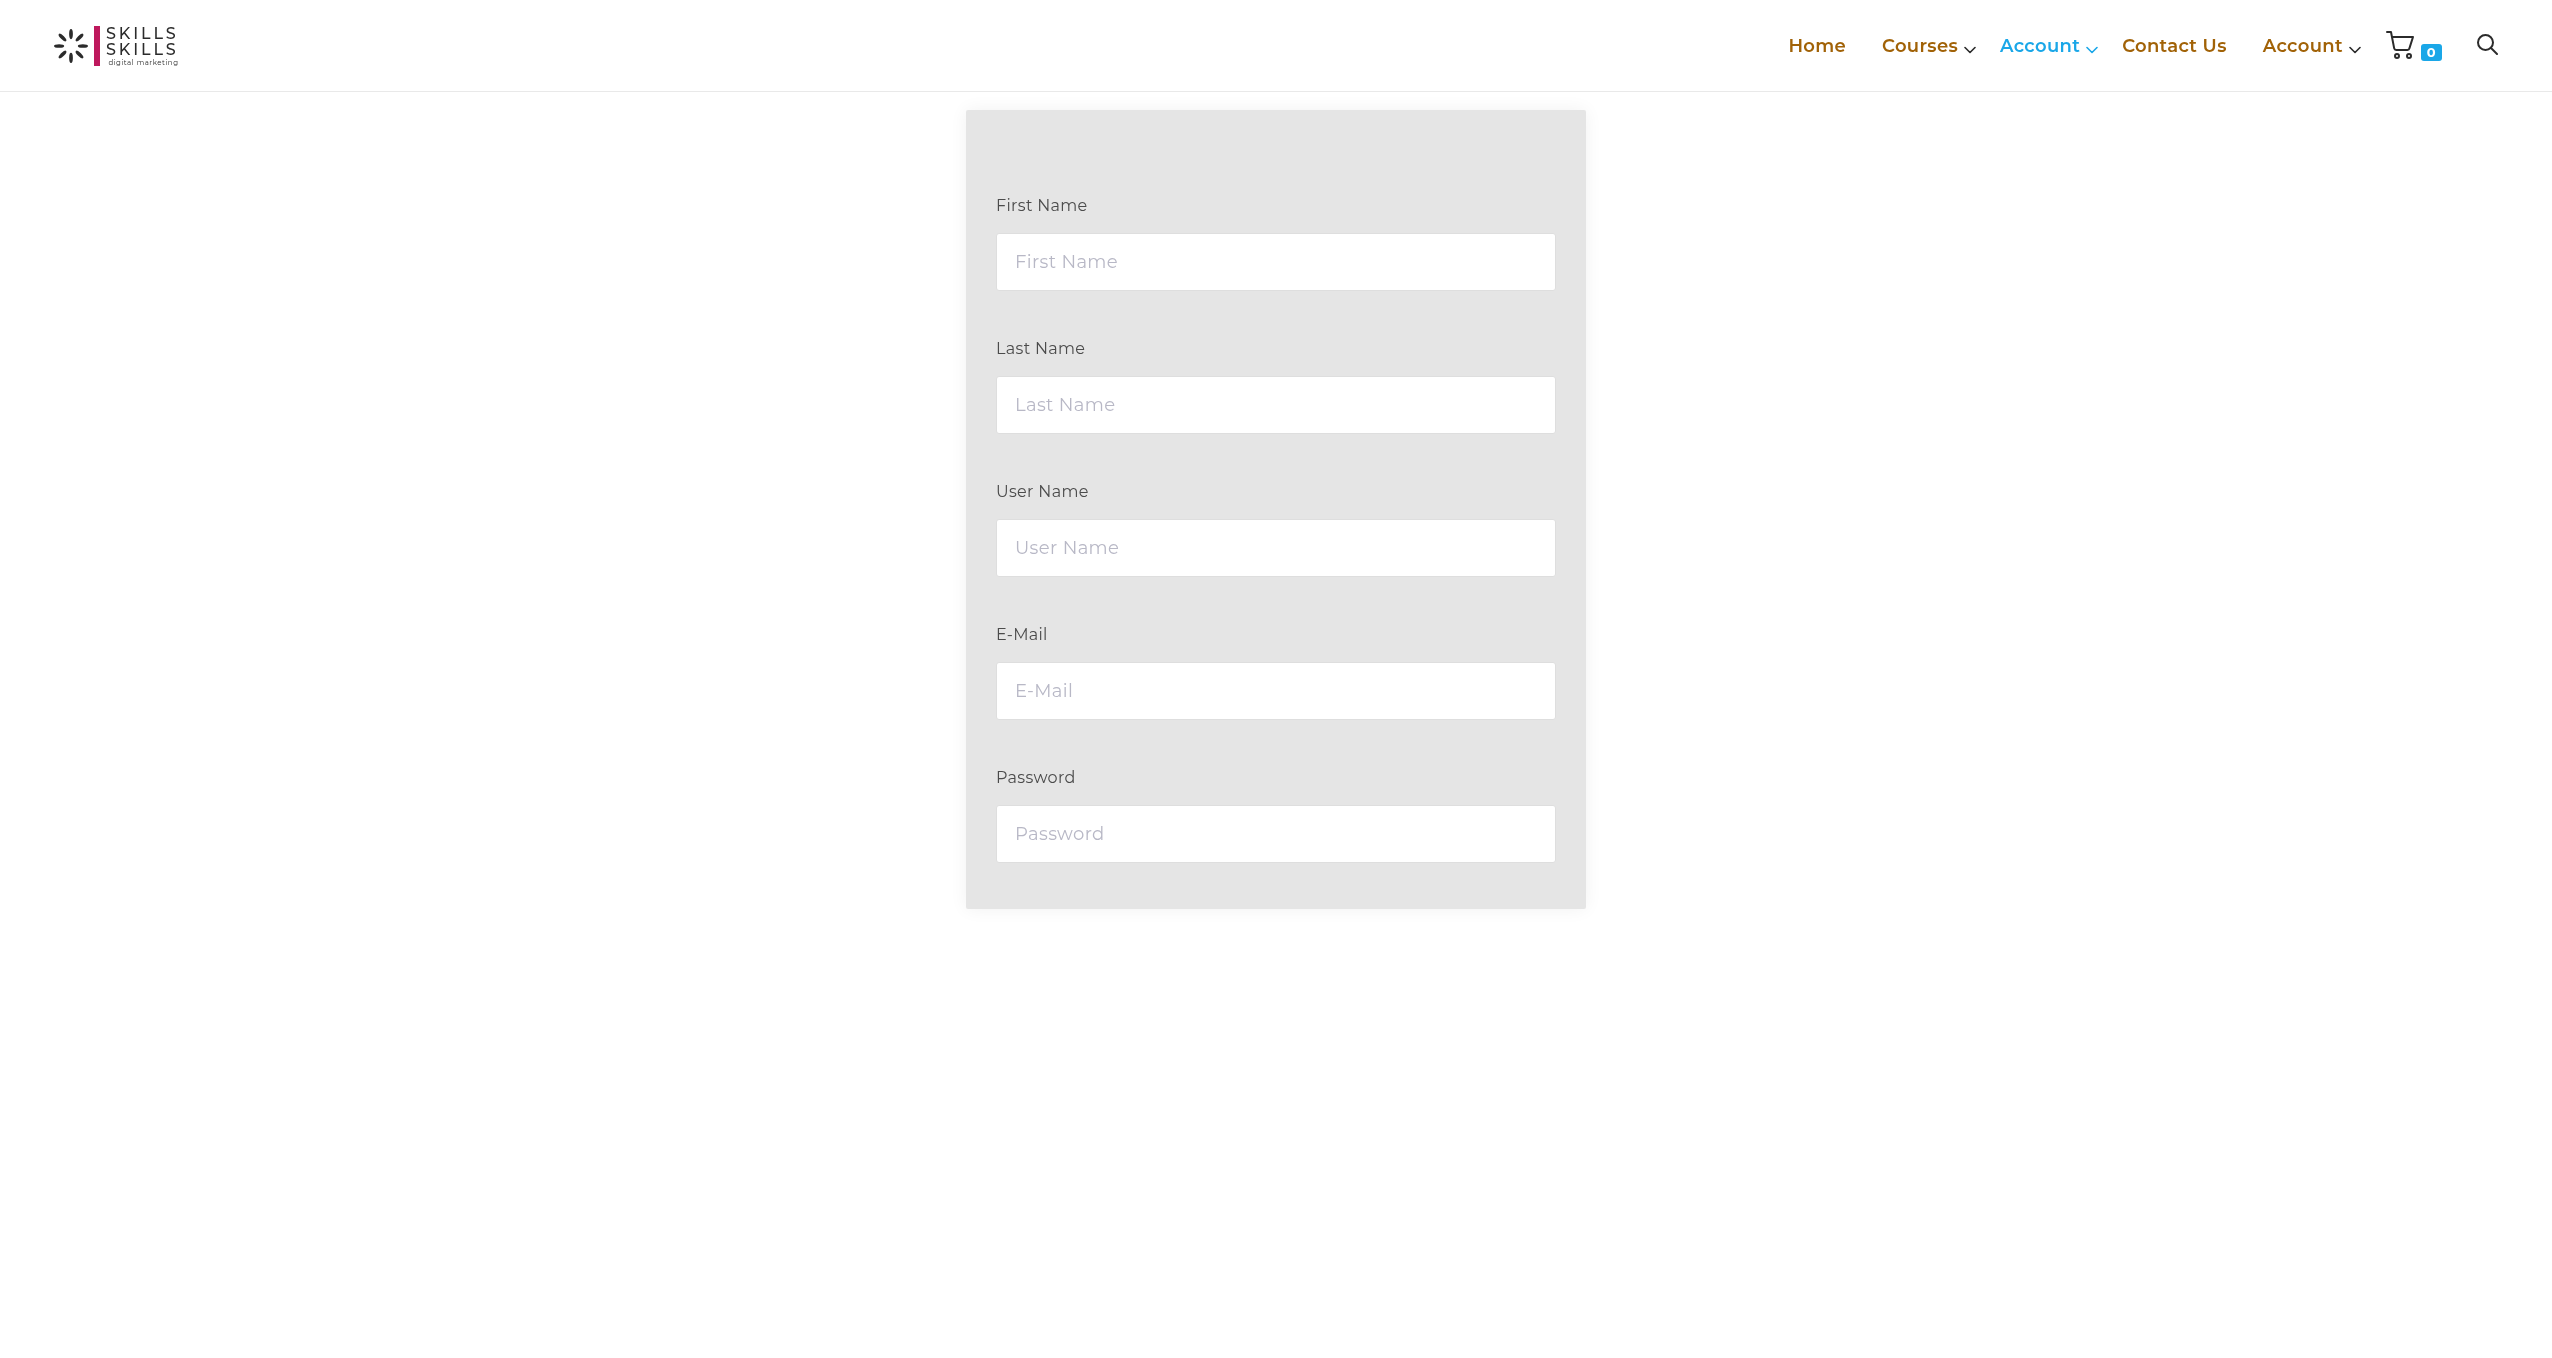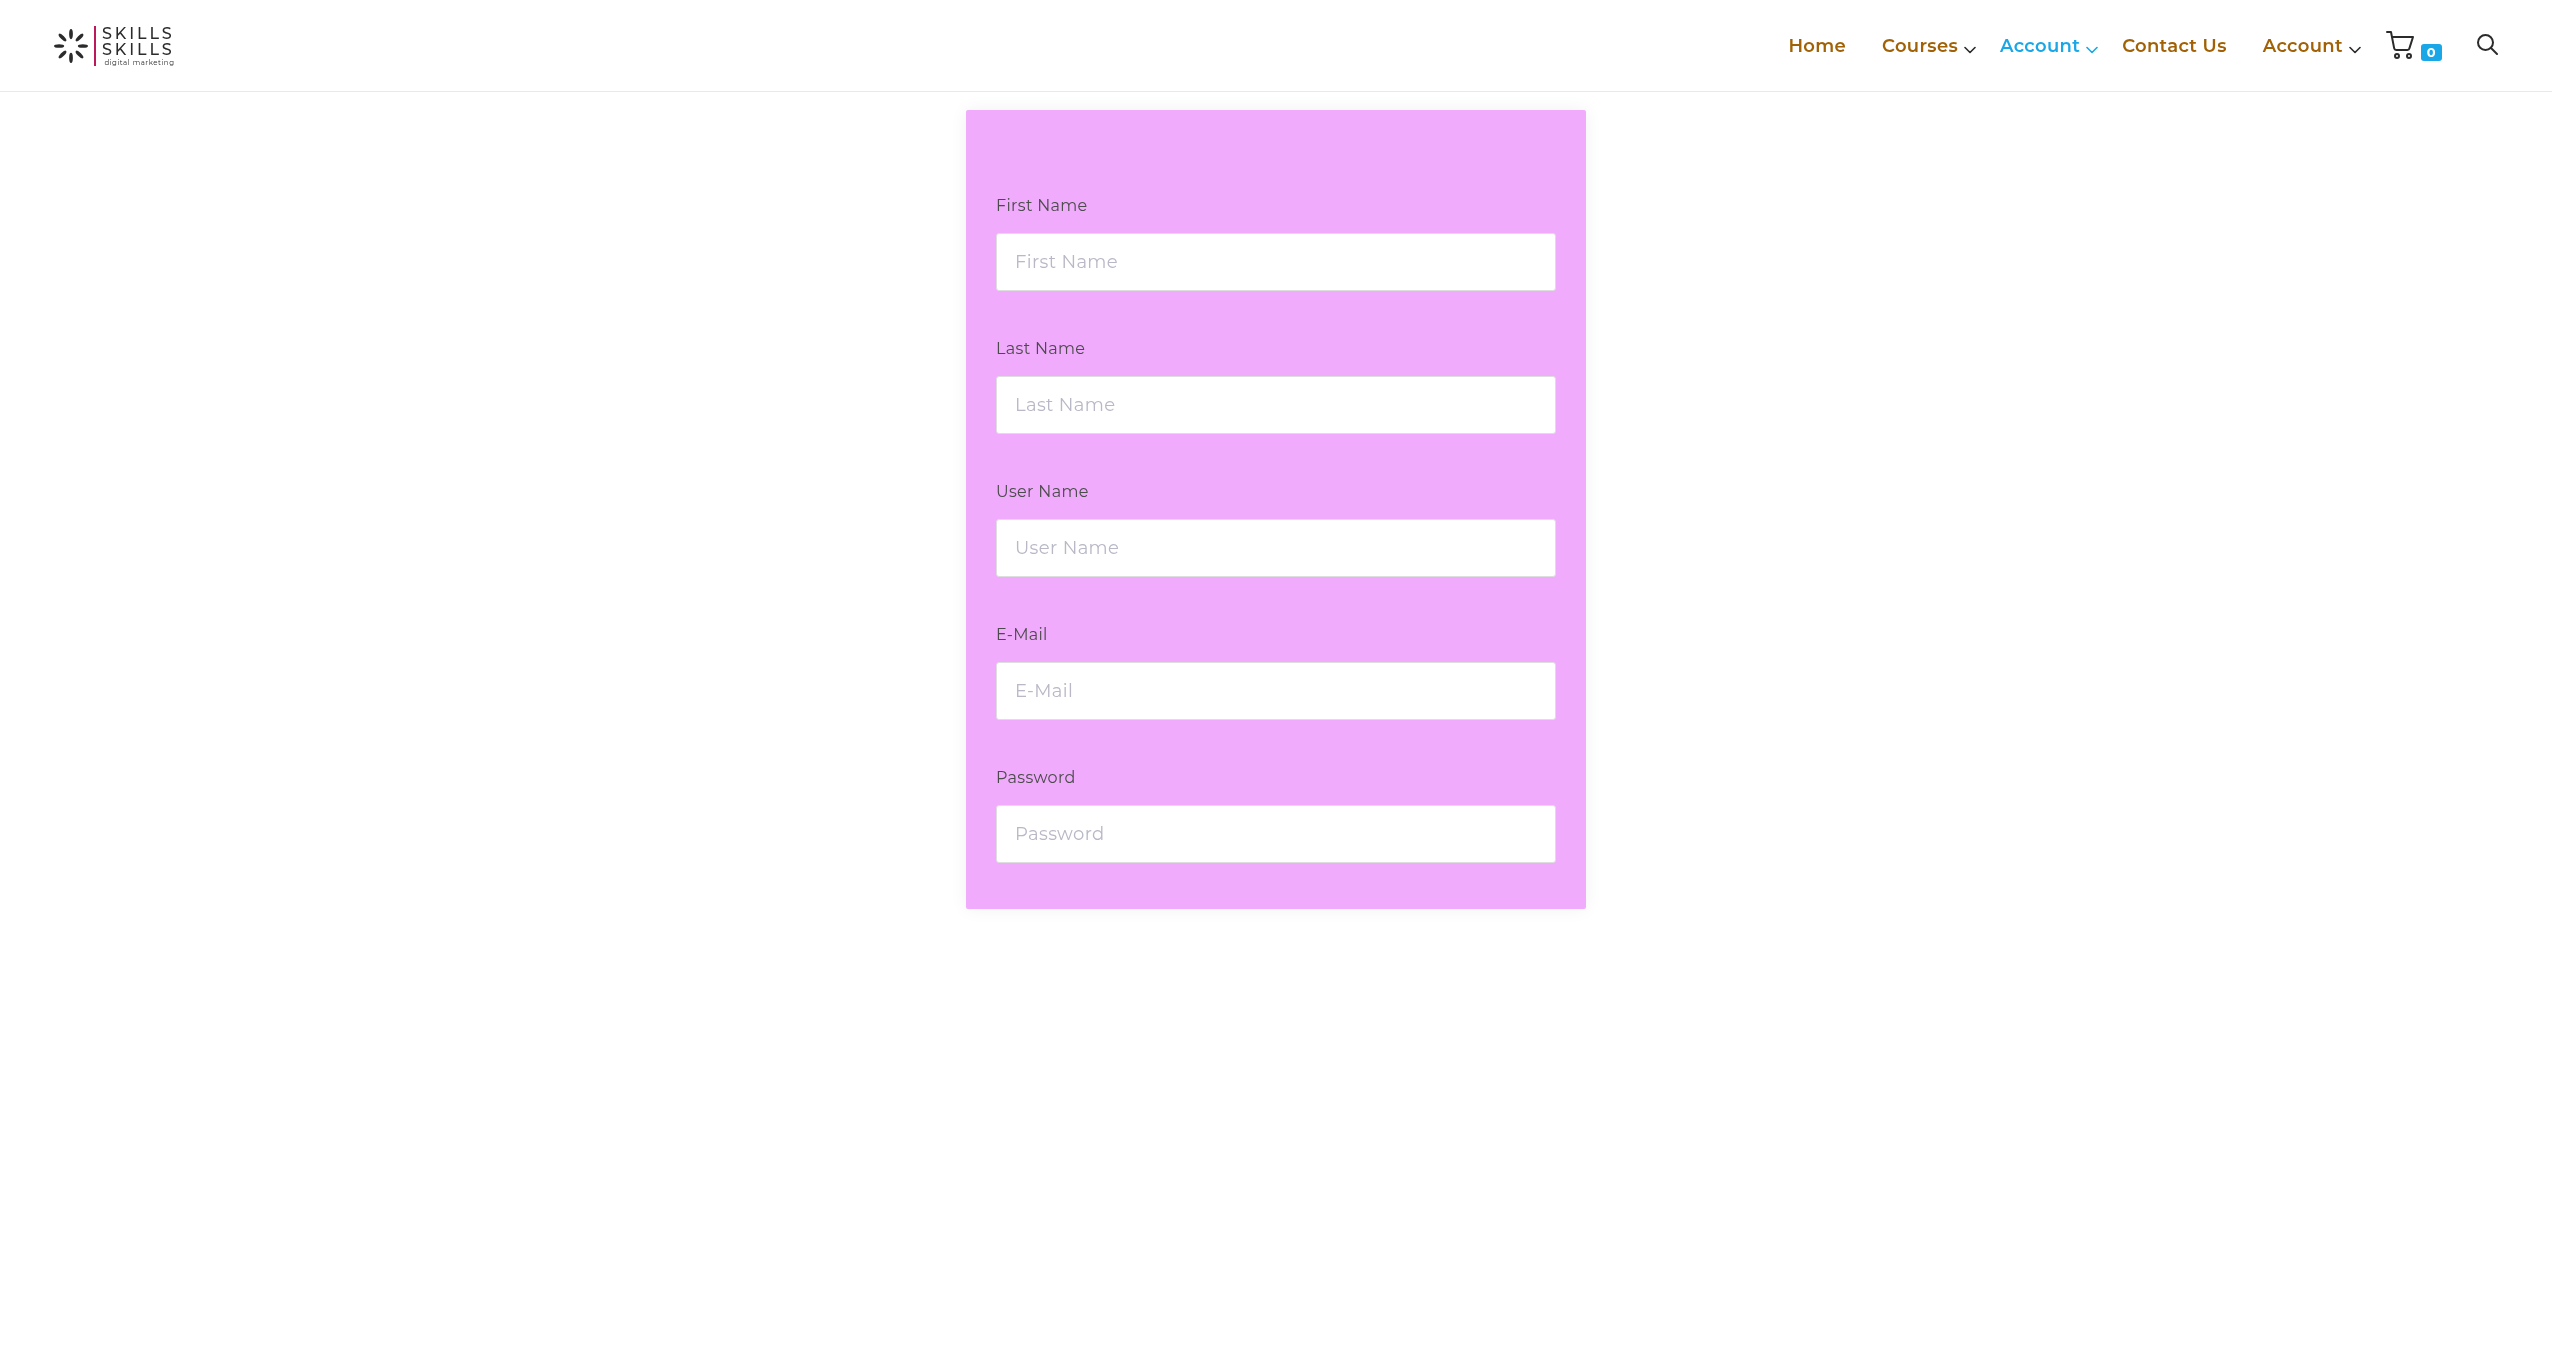--- a/index.html
+++ b/index.html
@@ -25,21 +25,21 @@
     display: flex;
     align-items: center;
     gap: 6px;
   }
   .logo-mark {
     width: 34px; height: 34px;
   }
   .logo-text {
     display: flex;
     flex-direction: column;
-    border-left: 2px solid #be185d;
+    border-left: 6px solid #be185d;
     padding-left: 6px;
     line-height: 1;
   }
   .logo-text .line1 {
     font-size: 16px;
     font-weight: 500;
     letter-spacing: 0.18em;
   }
   .logo-text .line2 {
     font-size: 16px;
@@ -101,21 +101,21 @@
   .search-btn { cursor: pointer; }
 
   
   main {
     padding-top: 18px;
     min-height: calc(100% - 92px);
   }
   .form-card {
     width: 620px;
     margin: 0 auto;
-    background: #f0abfc;
+    background: #e5e5e5;
     border-radius: 2px;
     box-shadow: 0 0 18px rgba(0,0,0,0.06);
     padding: 86px 30px 30px 30px;
   }
   .form-group {
     margin-bottom: 48px;
   }
   .form-group:last-child { margin-bottom: 16px; }
   .form-label {
     display: block;

